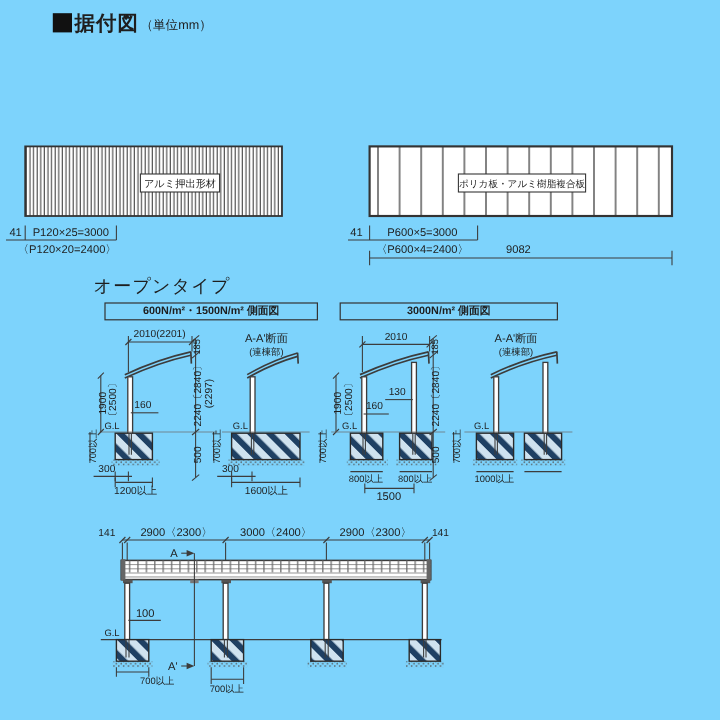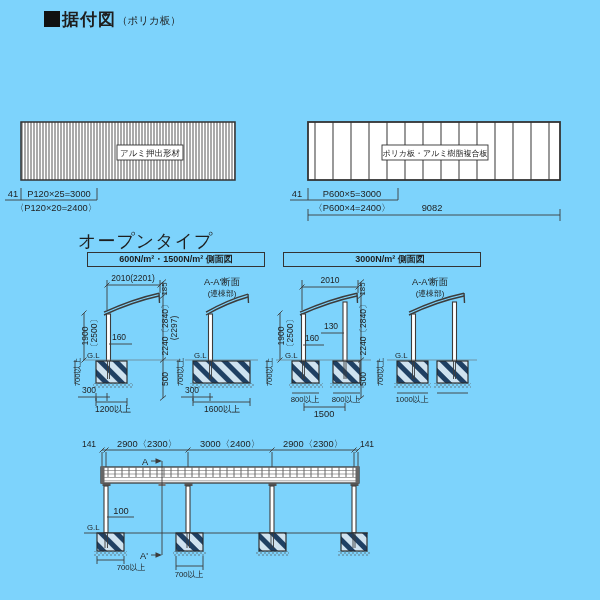--- a/index.html
+++ b/index.html
@@ -4,21 +4,21 @@
 <style>
   html,body{margin:0;padding:0;background:#fff;}
   .page{position:relative;width:600px;height:600px;background:#7dd3fc;overflow:hidden;
         font-family:"Liberation Sans",sans-serif;color:#1e1e1e;}
   .abs{position:absolute;}
   .hdr{left:44px;top:8px;display:flex;align-items:flex-start;}
   .hdr-sq{width:16px;height:16px;background:#111;margin-top:3px;margin-right:2px;}
   .hdr-title{font-size:17px;font-weight:bold;letter-spacing:1px;}
   .hdr-unit{font-size:10.5px;margin-top:6px;margin-left:1px;}
   .notes{left:83px;top:33px;font-size:10.6px;line-height:12.7px;white-space:nowrap;}
-  .opentype{left:78px;top:229px;font-size:18px;letter-spacing:1px;text-align:right;}
+  .opentype{left:78px;top:229px;font-size:15px;letter-spacing:1px;text-align:right;}
   .tbox{border:1px solid #333;height:13px;line-height:13px;font-size:9px;text-align:center;
         white-space:nowrap;overflow:hidden;font-weight:bold;}
   svg{position:absolute;left:0;top:0;}
   .s{stroke:#3c3c3c;stroke-width:0.9;fill:none;}
   .sb{stroke:#3c3c3c;stroke-width:1.4;fill:none;}
   .thin{stroke:#6a6a6a;stroke-width:0.6;fill:none;}
   .post{fill:#fff;stroke:#3c3c3c;stroke-width:1.1;}
   .fb{fill:#cfe2ef;}
   .fs{fill:url(#stripes);}
   .fo{fill:none;stroke:#2a2a2a;stroke-width:1.15;}
@@ -31,26 +31,26 @@
   .arrowhead{fill:#3c3c3c;stroke:none;}
 </style>
 </head>
 <body>
 
 <div class="page">
 
   <div class="abs hdr">
     <span class="hdr-sq"></span>
     <span class="hdr-title">据付図</span>
-    <span class="hdr-unit">（ポリカ板）</span>
+    <span class="hdr-unit">（単位mm）</span>
   </div>
 
   <div class="abs opentype">オープンタイプ</div>
   <div class="abs tbox" style="left:87px;top:252px;width:176px;">600N/m²・1500N/m² 側面図</div>
-  <div class="abs tbox" style="left:283px;top:252px;width:180px;padding-left:16px;">3000N/m² 側面図</div>
+  <div class="abs tbox" style="left:283px;top:252px;width:180px;">3000N/m² 側面図</div>
 
   <svg width="600" height="600" viewBox="0 0 600 600">
     <defs>
       <pattern id="hatchD" width="3" height="8" patternUnits="userSpaceOnUse">
         <rect width="3" height="8" fill="#fff"></rect>
           <line x1="1" y1="0" x2="1" y2="8" stroke="#555" stroke-width="1"></line>
       </pattern>
       <pattern id="panels" width="18" height="8" patternUnits="userSpaceOnUse">
         <rect width="18" height="8" fill="#fff"></rect>
           <line x1="9" y1="0" x2="9" y2="8" stroke="#555" stroke-width="1.2"></line>

